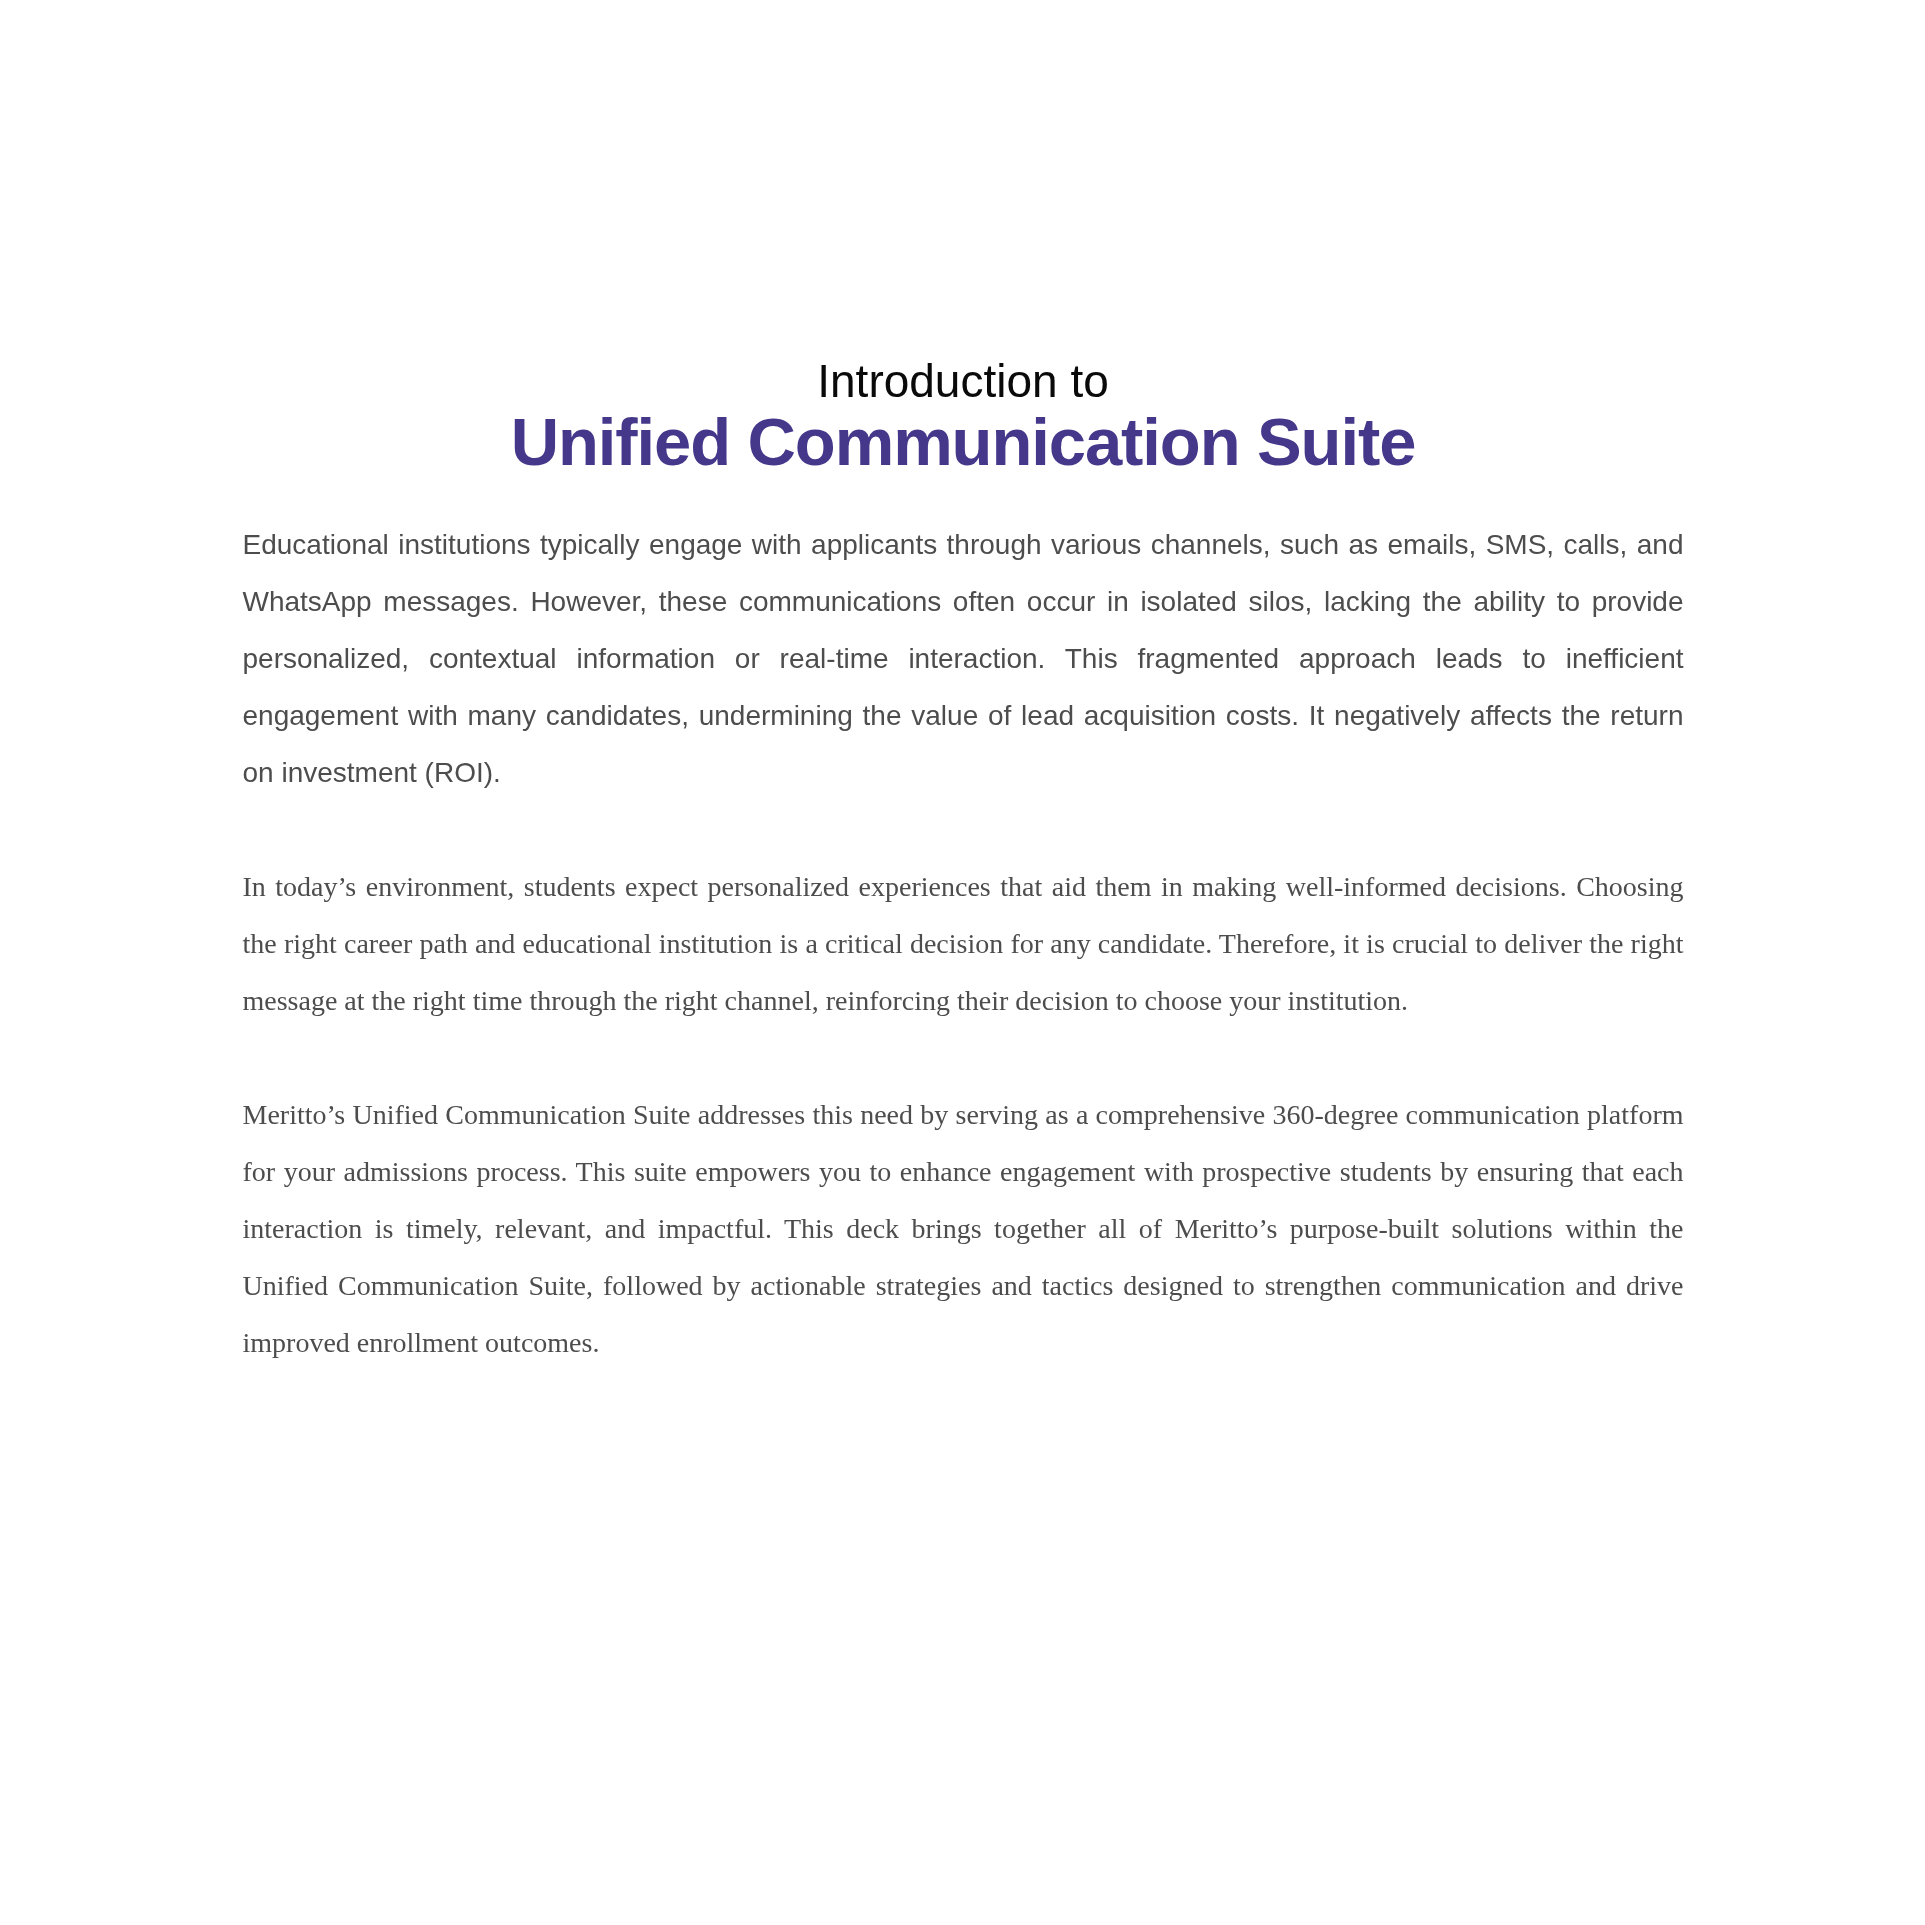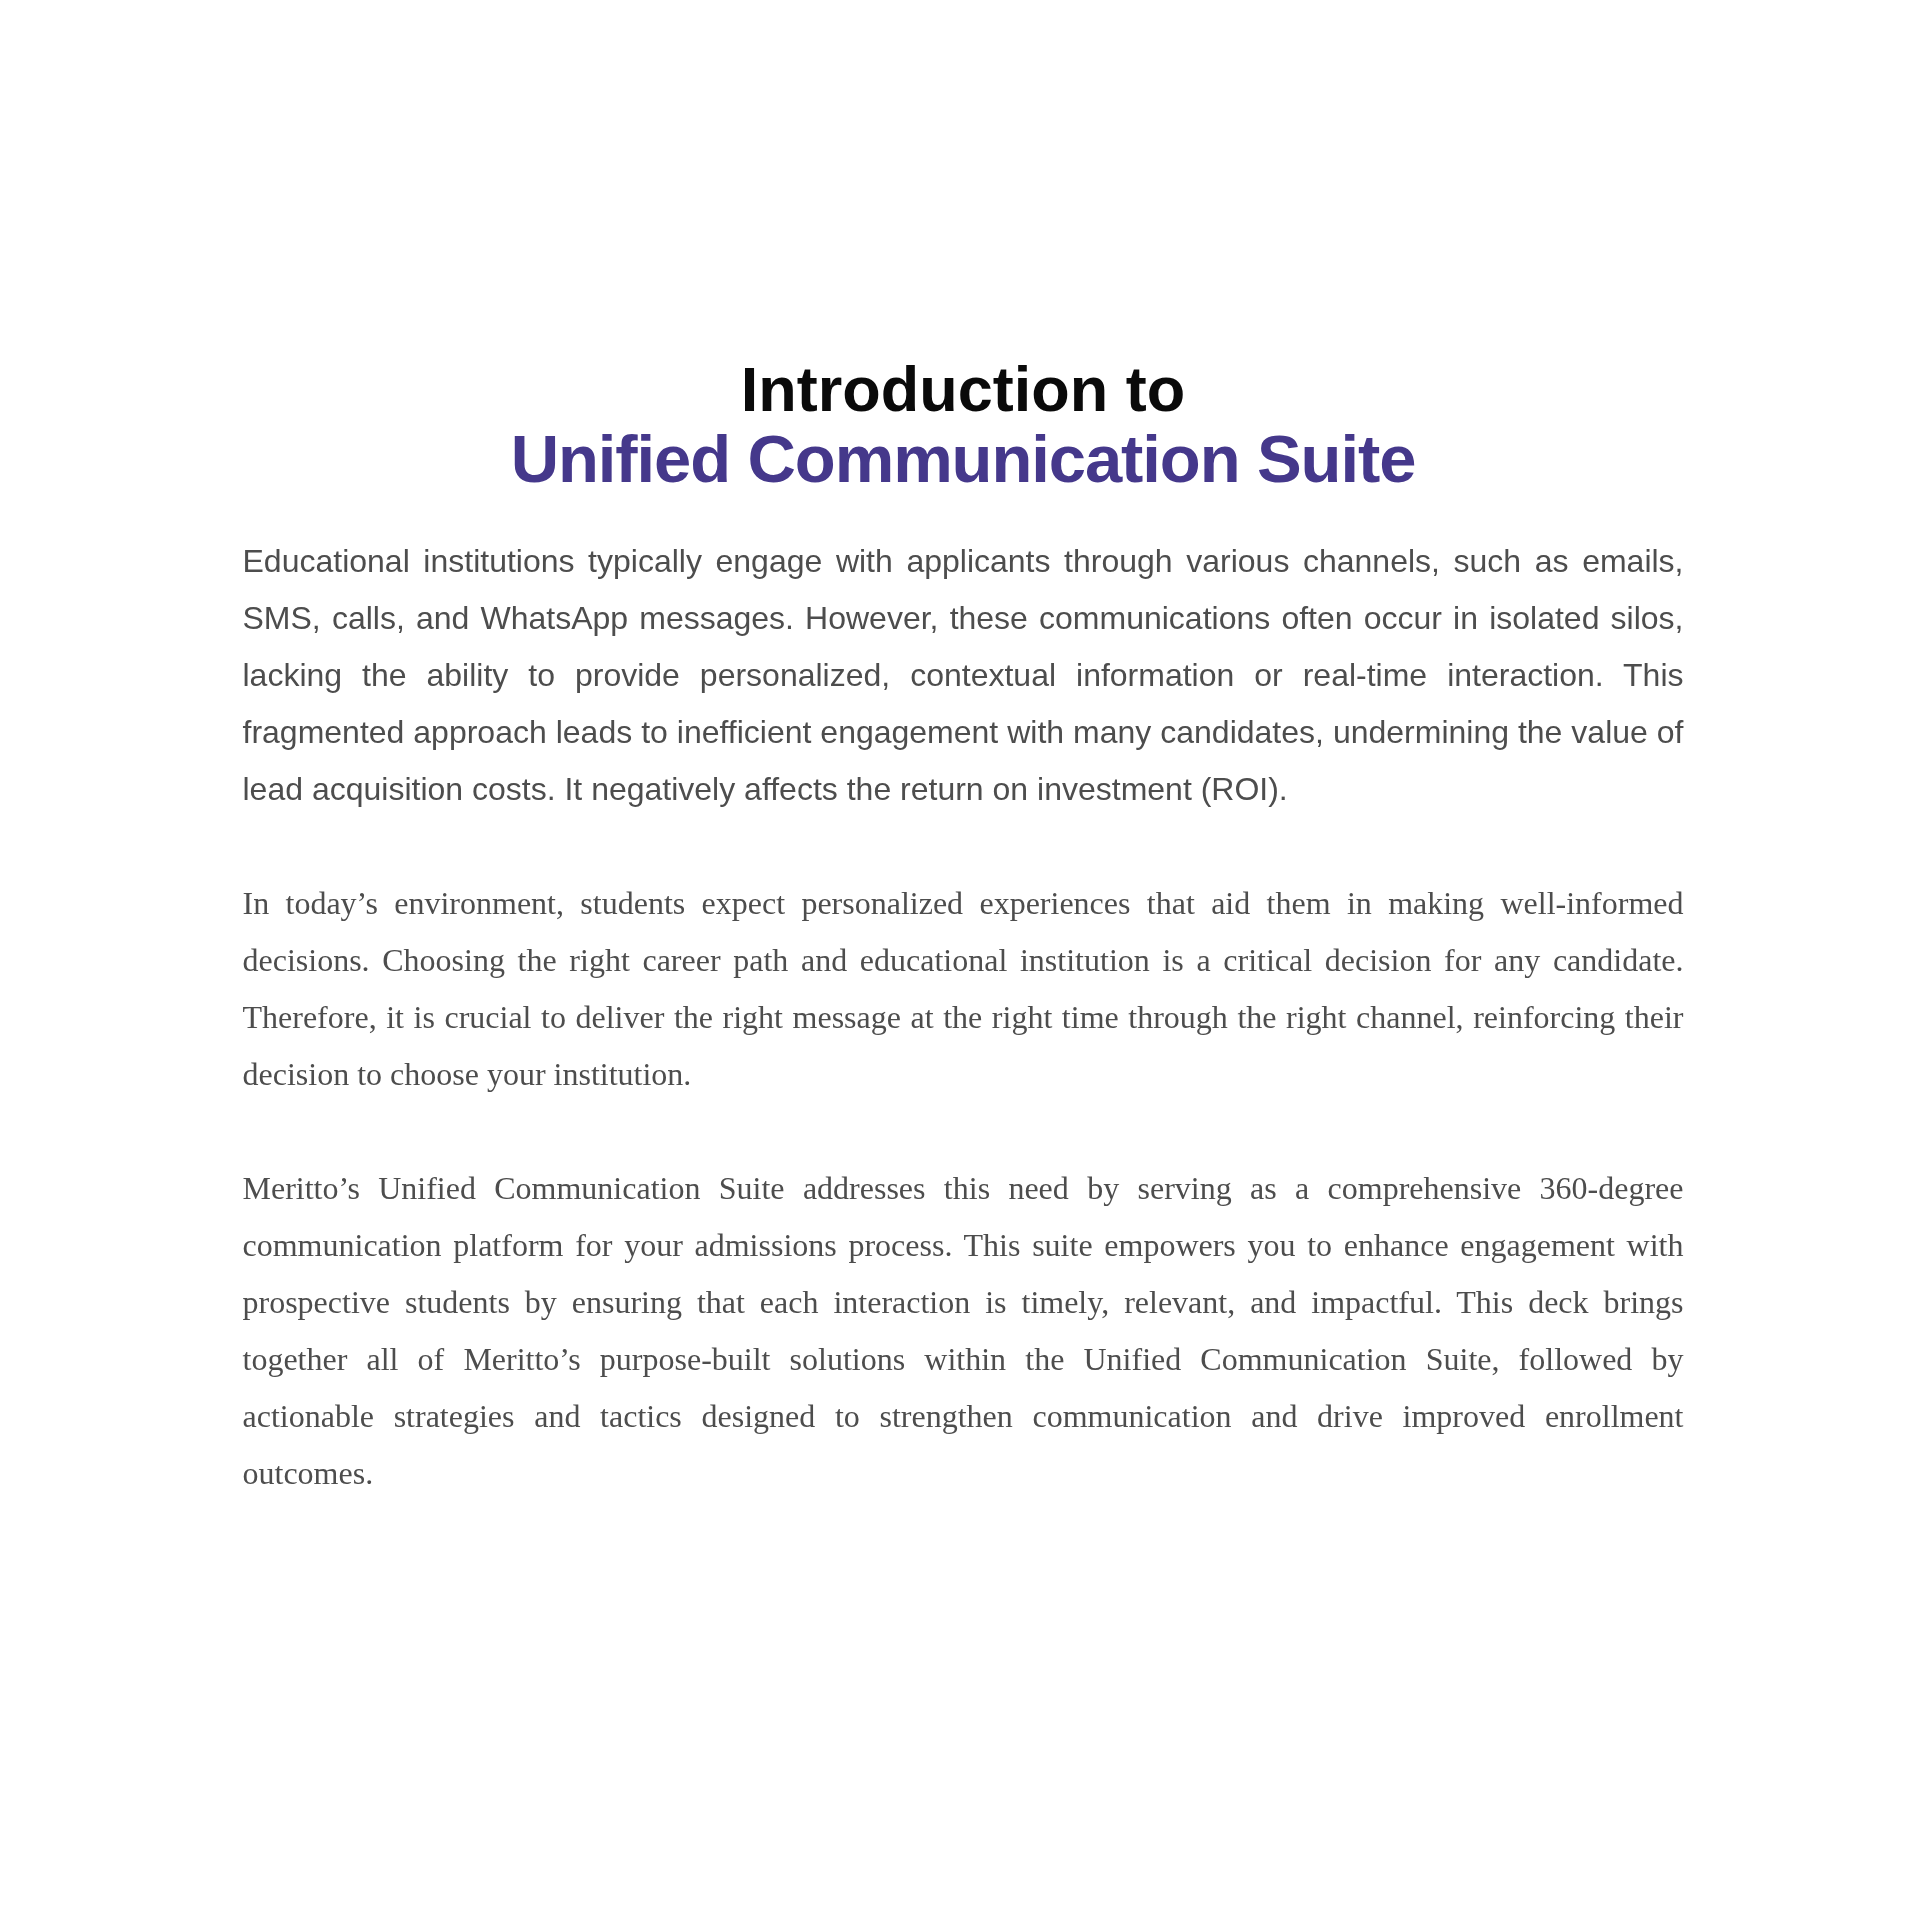--- a/index.html
+++ b/index.html
@@ -15,38 +15,38 @@
     width: 1926px;
     height: 1926px;
     background: var(--bg, #ffffff);
     position: relative;
   }
   .heading {
     padding-top: 358px;
     text-align: center;
   }
   .heading-eyebrow {
-    font-size: 63px;
+    font-size: 46px;
     line-height: 1;
-    font-weight: 700;
+    font-weight: 400;
     color: var(--heading, #0a0a0a);
     letter-spacing: 0;
   }
   .heading-title {
     margin-top: 3.8px;
     font-size: 67px;
     line-height: 1;
     font-weight: 700;
     color: var(--accent, #45388b);
     letter-spacing: -1.1px;
   }
   .body-copy {
     width: 1441px;
     margin: 41px auto 0 auto;
-    font-size: 32px;
+    font-size: 28px;
     line-height: 57px;
     color: var(--body, #4d4d4d);
     text-align: justify;
   }
   .body-copy p + p {
     margin-top: 57px;
     font-family: Liberation Serif, serif;
   }
 </style>
 </head>

